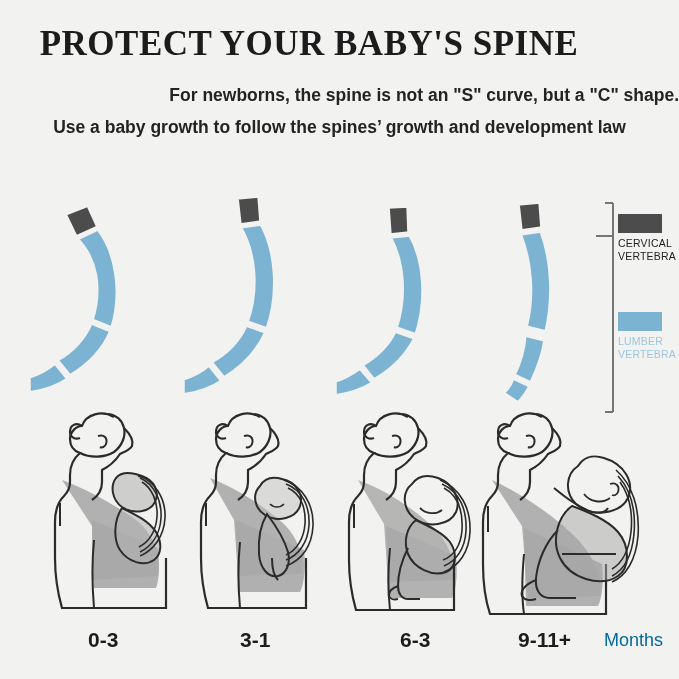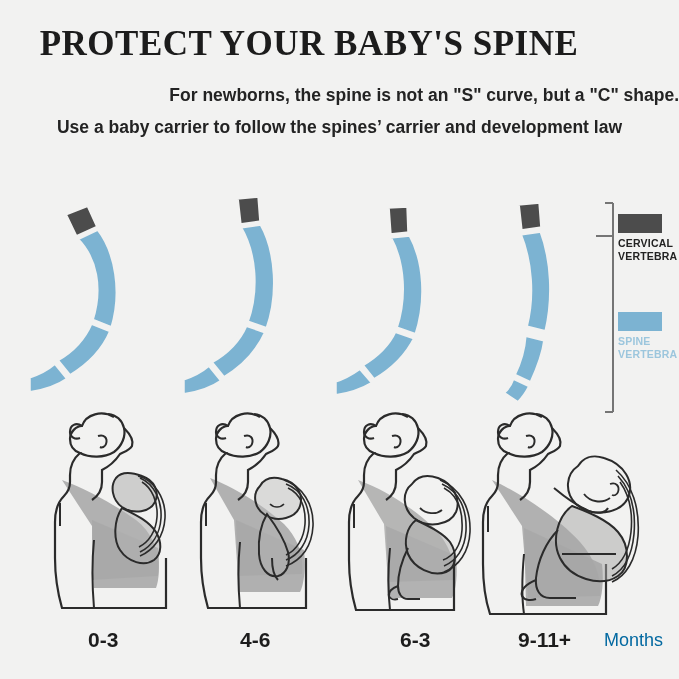--- a/index.html
+++ b/index.html
@@ -87,21 +87,21 @@
   #legend-entry-lumber   { top: 112px; }
   .legend-swatch {
     width: 44px;
     height: 19px;
     margin-bottom: 4px;
   }
   .legend-swatch.cervical { background: #4c4c4c; }
   .legend-swatch.lumber   { background: #7cb3d2; }
   .legend-text {
     font-size: 10.5px;
-    font-weight: 700;
+    font-weight: 400;
     line-height: 12.5px;
     letter-spacing: 0.2px;
   }
   .legend-text.cervical { color: #222222; }
   .legend-text.lumber   { color: #9cc6dd; }
 
   
   #figure-row {
     position: absolute;
     top: 408px;
@@ -150,21 +150,21 @@
     white-space: nowrap;
   }
 </style>
 </head>
 <body>
 
 <div id="poster">
 
   <div id="title">PROTECT YOUR BABY'S SPINE</div>
   <div id="subtitle-1">For newborns, the spine is not an "S" curve, but a "C" shape.</div>
-  <div id="subtitle-2">Use a baby carrier to follow the spines’   carrier and development law</div>
+  <div id="subtitle-2">Use a baby growth to follow the spines’   growth and development law</div>
 
   <div id="spine-row">
 
     <div class="spine-cell" id="spine-cell-0">
       <svg class="spine-svg" width="150" height="230" viewBox="0 0 150 230">
         <g stroke="#f2f2f1" stroke-width="3.5" stroke-linejoin="round">
           <path fill="#4c4c4c" d="M37,24 L60,15 L70,37 L48,47 Z"></path>
           <path fill="#7cb3d2" d="M49,49 L70,39 C88,62 95,102 84,138 L64,130 C74,98 68,68 49,49 Z"></path>
           <path fill="#7cb3d2" d="M63,133 L83,141 C76,158 62,174 42,186 L29,170 C47,160 57,147 63,133 Z"></path>
           <path fill="#7cb3d2" d="M27,173 L40,189 C30,196 16,201 1,203 L1,187 C11,184 20,179 27,173 Z"></path>
@@ -220,21 +220,21 @@
       <div class="legend-swatch cervical"></div>
       <div class="legend-text cervical">
         <div>CERVICAL</div>
         <div>VERTEBRA</div>
       </div>
     </div>
 
     <div class="legend-entry" id="legend-entry-lumber">
       <div class="legend-swatch lumber"></div>
       <div class="legend-text lumber">
-        <div>SPINE</div>
+        <div>LUMBER</div>
         <div>VERTEBRA</div>
       </div>
     </div>
   </div>
 
   <div id="figure-row">
 
     <div class="figure-cell" id="figure-cell-0">
       <svg width="175" height="215" viewBox="0 0 175 215">
 
@@ -364,19 +364,19 @@
         <path fill="none" stroke="#2b2b2b" stroke-width="1.6" d="M150,62 C166,76 174,100 172,128 C170,152 160,168 146,174"></path>
         <path fill="none" stroke="#2b2b2b" stroke-width="1.6" d="M152,68 C165,82 170,102 168,126 C166,147 158,162 146,168"></path>
         <path fill="none" stroke="#2b2b2b" stroke-width="1.6" d="M154,74 C164,88 167,104 165,124 C163,142 156,155 146,161"></path>
         <path fill="none" stroke="#2b2b2b" stroke-width="1.8" d="M96,146 L150,146"></path>
       </svg>
     </div>
   </div>
 
   <div id="age-labels">
     <div class="age-label" id="age-label-0">0-3</div>
-    <div class="age-label" id="age-label-1">4-6</div>
+    <div class="age-label" id="age-label-1">3-1</div>
     <div class="age-label" id="age-label-2">6-3</div>
     <div class="age-label" id="age-label-3">9-11+</div>
     <div id="months-label">Months</div>
   </div>
 
 </div>
 
 </body></html>

